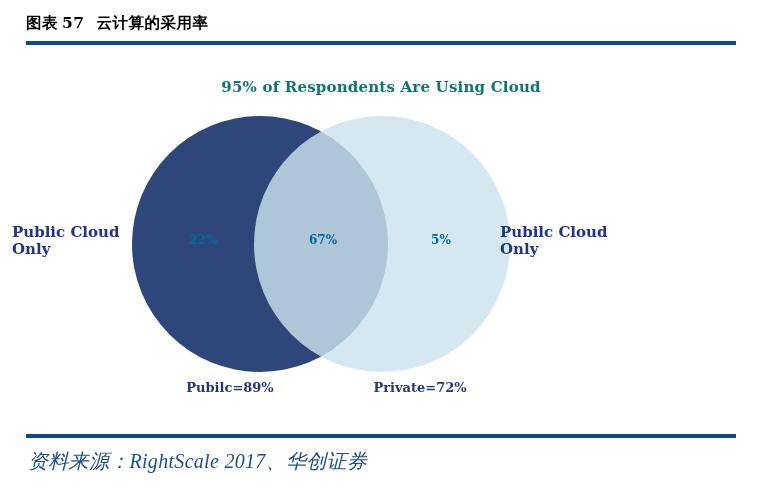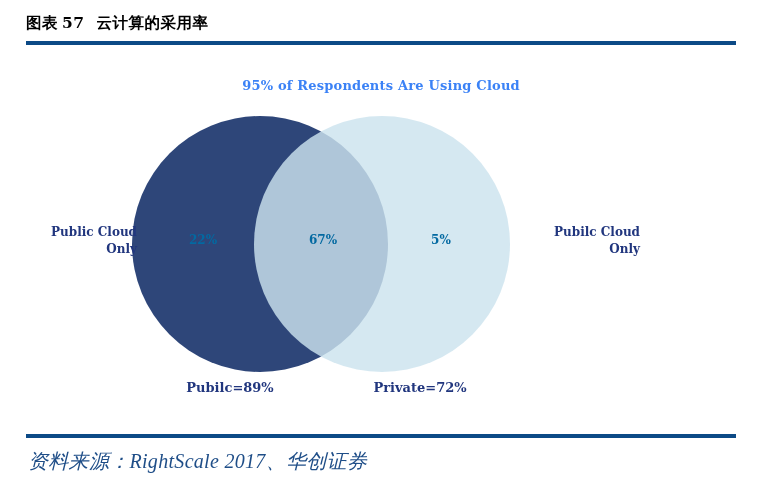--- a/index.html
+++ b/index.html
@@ -52,23 +52,23 @@
     width: 762px;
     height: 374px;
   }
   #chart-title {
     position: absolute;
     left: 0;
     top: 30px;
     width: 762px;
     text-align: center;
     font-family: "DejaVu Serif", "Liberation Serif", serif;
-    font-size: 13px;
+    font-size: 15px;
     font-weight: bold;
-    color: #3b82f6;
+    color: #0f766e;
     letter-spacing: 0.2px;
   }
 
   
   #venn-wrap {
     position: absolute;
     left: 0;
     top: 0;
     width: 762px;
     height: 374px;
@@ -88,24 +88,24 @@
     text-align: center;
     white-space: nowrap;
   }
   #value-public-only  { left: 158px; top: 185px; width: 90px; }
   #value-overlap      { left: 278px; top: 185px; width: 90px; }
   #value-private-only { left: 396px; top: 185px; width: 90px; }
 
   .side-label {
     position: absolute;
     font-family: "DejaVu Serif", "Liberation Serif", serif;
-    font-size: 12px;
+    font-size: 15px;
     font-weight: bold;
     color: #21367E;
-    text-align: right;
+    text-align: left;
     line-height: 17px;
     white-space: nowrap;
   }
   #label-public-only  { left: 12px;  top: 176px; width: 125px; }
   #label-private-only { left: 500px; top: 176px; width: 140px; }
 
   .bottom-label {
     position: absolute;
     top: 332px;
     font-family: "DejaVu Serif", "Liberation Serif", serif;

